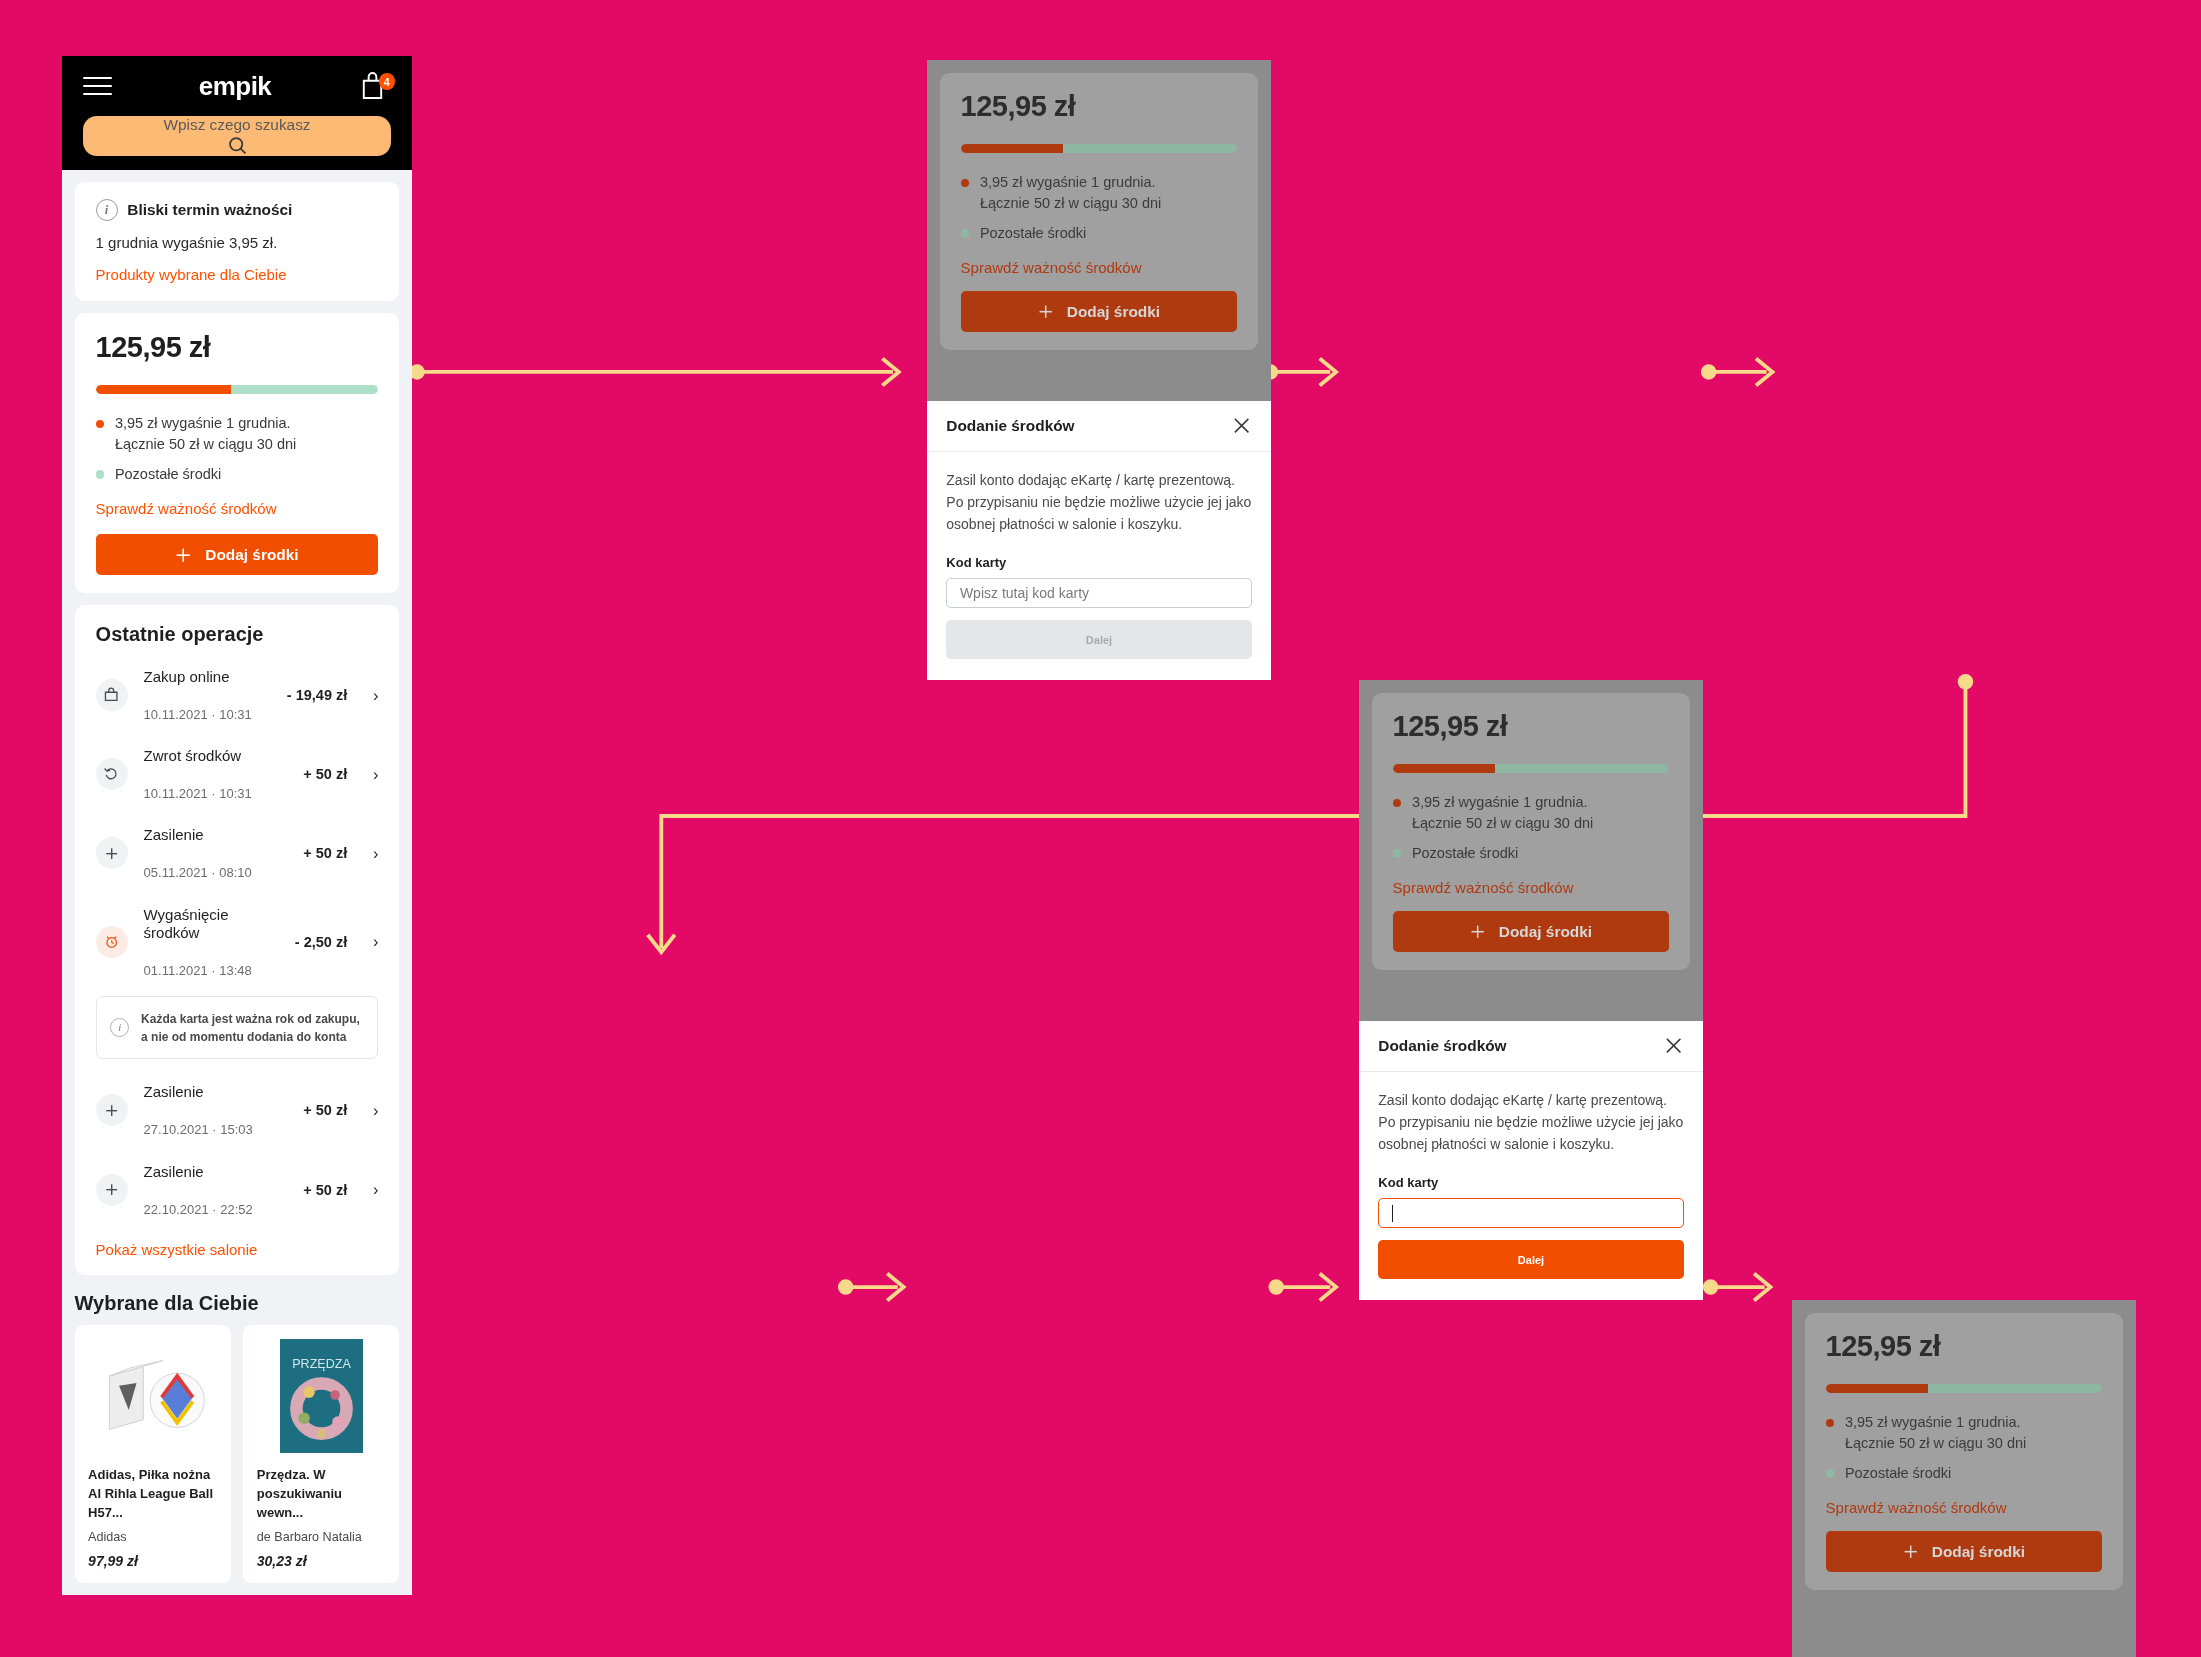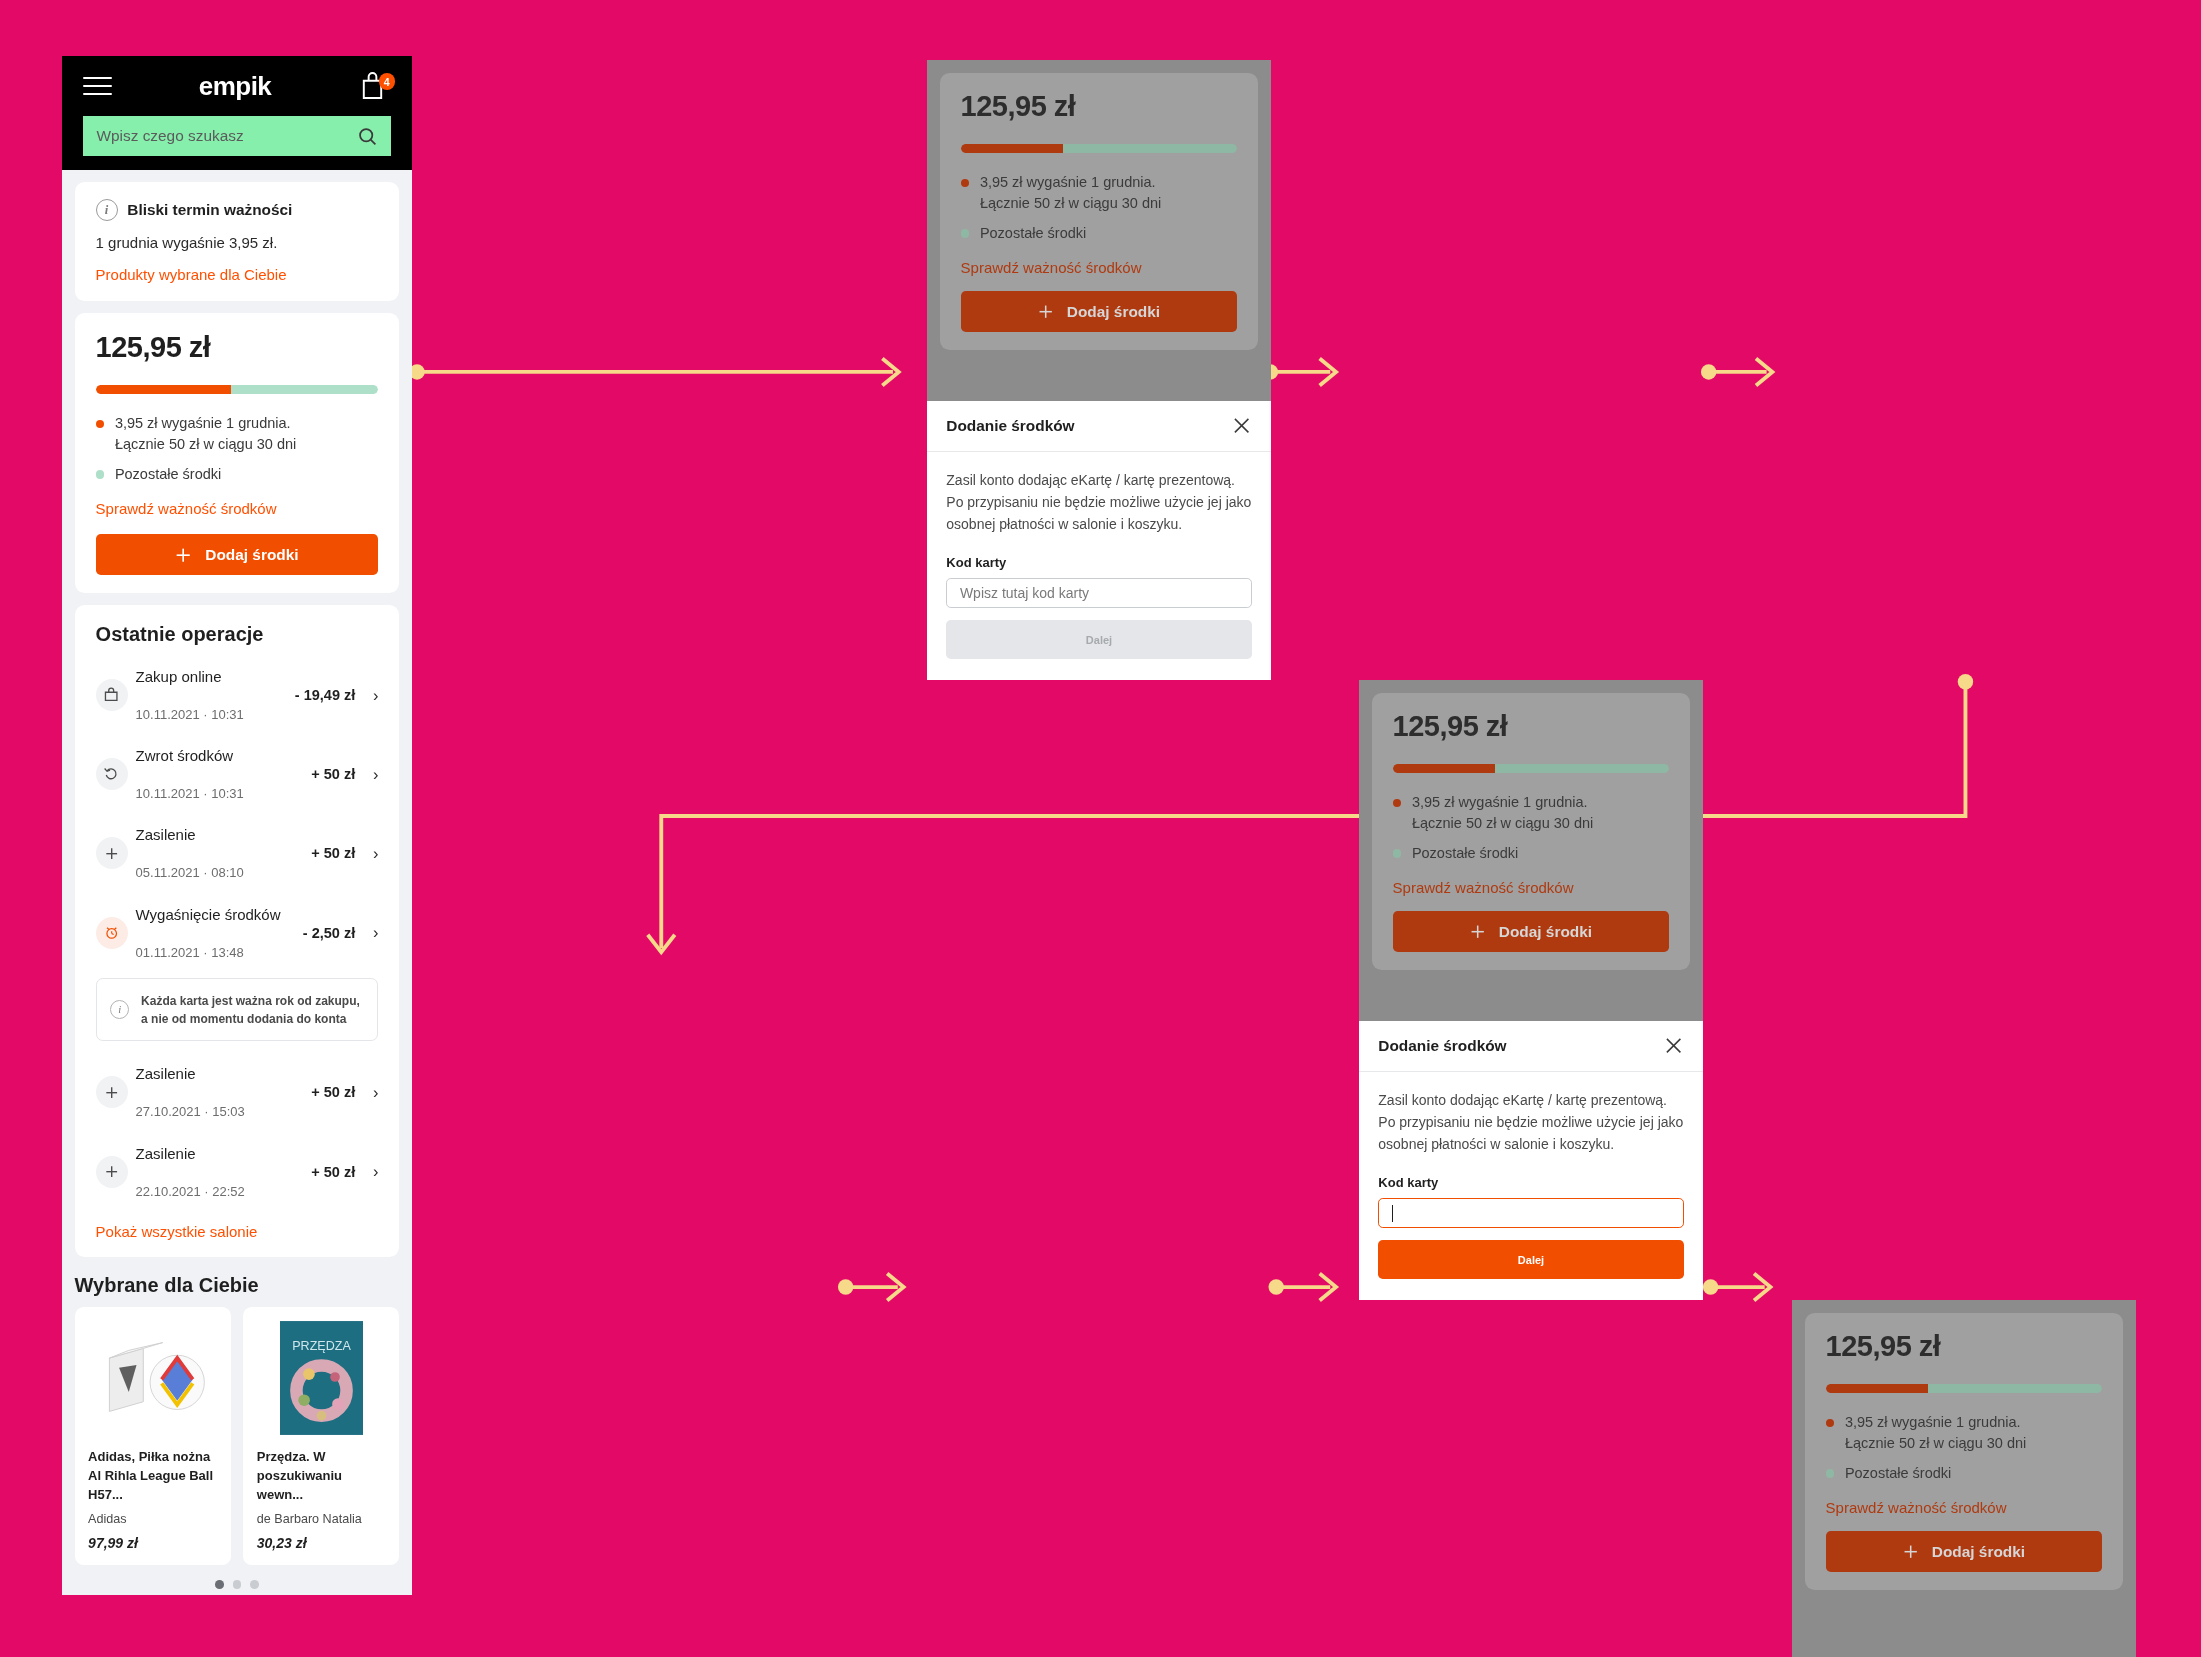--- a/index.html
+++ b/index.html
@@ -19,22 +19,22 @@
   
   #phone-main{left:62px;top:56px;width:350px;height:1539px;background:#F0F2F5;}
   .ph-header{background:#000;padding:0 0 13.5px 0;}
   .ph-topbar{height:60px;display:flex;align-items:center;justify-content:space-between;padding:0 21px;}
   .hamburger{width:29px;display:flex;flex-direction:column;gap:5.8px;cursor:pointer;}
   .hamburger i{display:block;height:1.9px;background:#fff;border-radius:1.9px;}
   .brand{color:#fff;font-size:26px;font-weight:bold;letter-spacing:-0.5px;}
   .cart-wrap{position:relative;width:33px;height:33px;}
   .cart-badge{position:absolute;right:-3.9px;top:3.9px;background:#FF5000;color:#fff;font-size:10.6px;
               width:16.4px;height:16.4px;border-radius:50%;display:flex;align-items:center;justify-content:center;font-weight:bold;}
-  .searchbar{margin:0 21px;background:#86efac;border-radius:0;height:40px;display:flex;align-items:center;
-             justify-content:space-between;padding:0 13.5px;}
+  .searchbar{margin:0 21px;background:#fdba74;border-radius:14px;height:40px;display:flex;align-items:center;
+             justify-content:space-between;padding:0 13.5px;flex-direction:column;}
   .searchbar span{color:#5b5b5b;font-size:15.4px;}
 
   .card{background:#fff;border-radius:9.7px;margin:12.6px 12.6px 0 12.6px;padding:17.4px 21px;}
   .alert-title{display:flex;align-items:center;gap:9.7px;font-size:15.4px;font-weight:bold;color:#1f1f1f;}
   .alert-sub{font-size:15px;color:#2b2b2b;margin-top:12.6px;}
   .link-orange{color:#FF5000;font-size:15px;margin-top:15.4px;display:block;cursor:pointer;}
   .i-circle{width:20px;height:20px;border:1.4px solid #9a9a9a;border-radius:50%;color:#7a7a7a;
             font-size:12.6px;display:flex;align-items:center;justify-content:center;font-style:italic;font-family:"Liberation Serif",serif;flex:0 0 auto;}
 
   .balance{font-size:29px;font-weight:bold;color:#1f1f1f;letter-spacing:-0.5px;}
@@ -43,21 +43,21 @@
   .bar .seg2{background:#AEDFC8;border-radius:0 4.8px 4.8px 0;}
   .legend{display:flex;gap:10.6px;font-size:14.5px;color:#3a3a3a;line-height:1.45;margin-bottom:8.7px;}
   .dot{width:8.7px;height:8.7px;border-radius:50%;margin-top:6.8px;flex:0 0 auto;}
   .dot.o{background:#F24E00;} .dot.g{background:#AEDFC8;}
   .btn{border:none;border-radius:4.8px;width:100%;height:41px;font-size:15.4px;font-weight:bold;
        display:flex;align-items:center;justify-content:center;gap:13.5px;cursor:pointer;font-family:inherit;}
   .btn-primary{background:#F24E00;color:#fff;}
   .btn-disabled{background:#E4E6E9;color:#A6A9AD;}
 
   .sec-title{font-size:20px;font-weight:bold;color:#1f1f1f;margin-bottom:9.7px;}
-  .op-row{display:flex;align-items:center;gap:8px;padding:12.6px 0;cursor:pointer;}
+  .op-row{display:flex;align-items:center;gap:16px;padding:12.6px 0;cursor:pointer;}
   .op-ic{width:32px;height:32px;border-radius:50%;background:#F1F2F4;display:flex;align-items:center;
          justify-content:center;color:#4c4c4c;flex:0 0 auto;}
   .op-ic.warn{background:#FDECE6;color:#F24E00;}
   .op-txt{flex:1;}
   .op-name{font-size:15px;color:#1f1f1f;}
   .op-date{font-size:13px;color:#6d6d6d;margin-top:21px;}
   .op-amt{font-size:14.5px;font-weight:bold;color:#1f1f1f;white-space:nowrap;}
   .chev{color:#2b2b2b;font-size:16.4px;margin-left:9.7px;}
   .note{border:1px solid #E3E5E8;border-radius:6.8px;padding:12.6px 13.5px;display:flex;gap:11.6px;
         align-items:center;margin:5.8px 0 11.6px 0;}

